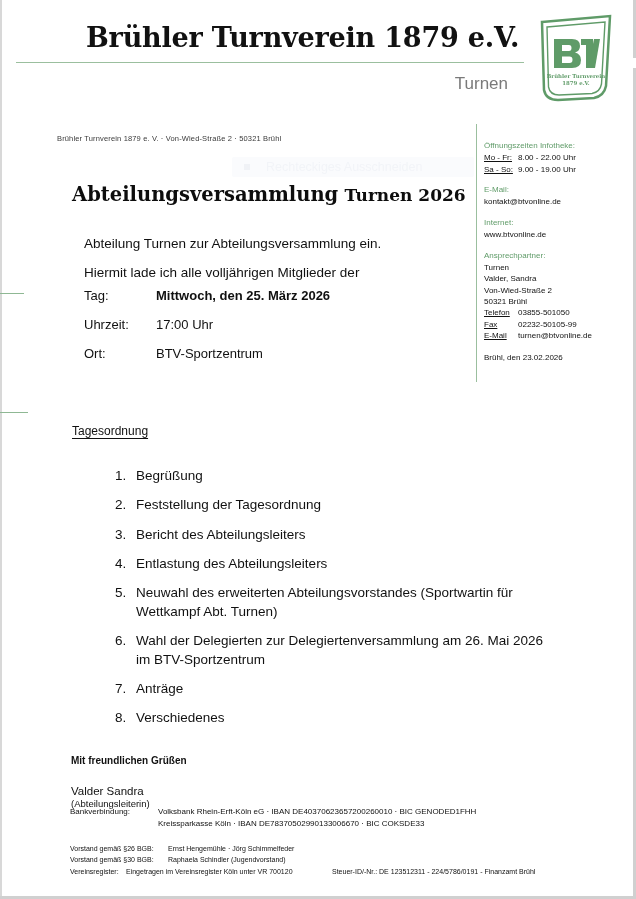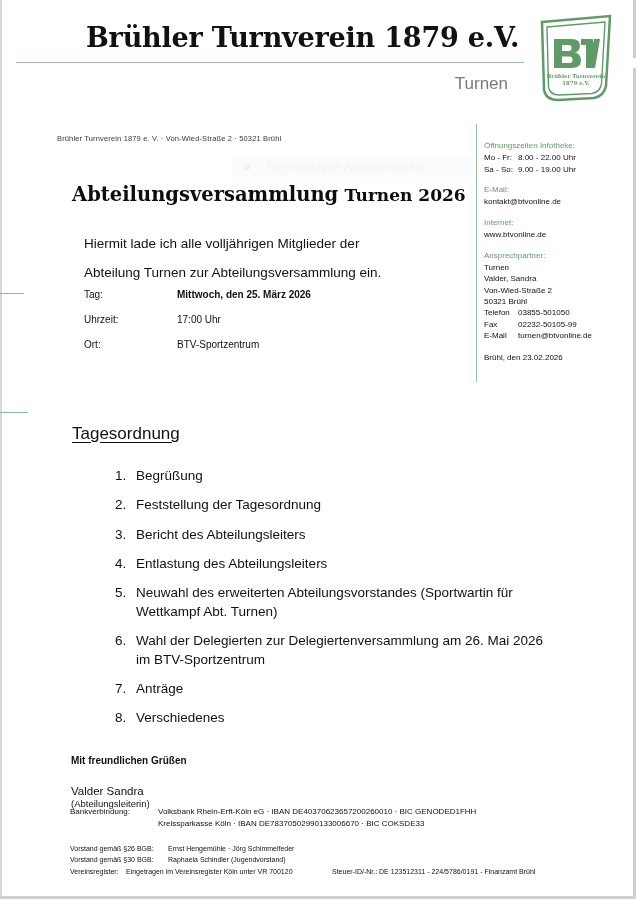--- a/index.html
+++ b/index.html
@@ -102,29 +102,29 @@
 
   
   .intro { position:absolute; left:84px; top:235px; width:380px; }
   .intro p {
     margin:0 0 11px 0;
     font-size:13.5px;
     line-height:1.35;
     color:#111;
   }
   .kv { position:absolute; left:84px; top:288px; width:400px; }
-  .kv-row { display:flex; margin-bottom:12px; font-size:10px; line-height:1.3;gap:21px; }
+  .kv-row { display:flex; margin-bottom:12px; font-size:13px; line-height:1.3; }
   .kv-label { width:72px; flex:0 0 72px; color:#111; }
   .kv-value { color:#111; }
   .kv-value.bold { font-weight:700; }
 
   
   .agenda-heading {
     position:absolute; left:72px; top:424px;
-    font-size:17px;
+    font-size:12px;
     color:#111;
     text-decoration:underline;
     text-underline-offset:3px;
   }
   .agenda { position:absolute; left:88px; top:455px; width:460px; margin:12px; padding:0 0 0 30px; }
   .agenda li {
     font-size:13.5px;
     line-height:1.36;
     color:#111;
     margin-bottom:11px;
@@ -144,21 +144,21 @@
   }
   .sidebar-divider {
     position:absolute; left:476px; top:124px; width:1px; height:258px;
     background:#9bbf9e;
   }
   .sb-block { margin-bottom:9px; }
   .sb-head { color:#5f9b68; font-size:8px; margin-bottom:1px; }
   .sb-line { color:#111; font-size:8px; white-space:pre; }
   .sb-date { color:#111; font-size:8px; margin-top:11px; }
   .sb-row { display:flex; }
-  .sb-row .c1 { width:34px; flex:0 0 34px; }
+  .sb-row .c1 { width:34px; flex:0 0 34px;text-decoration:underline; }
 
   
   .footer { position:absolute; left:0; top:806px; width:636px; }
   .bank { position:absolute; left:70px; top:0; display:flex; font-size:8px; line-height:1.45; color:#111; }
   .bank .lbl { width:88px; flex:0 0 88px; }
   .bank .val div { white-space:nowrap; }
 
   .board { position:absolute; left:70px; top:38px; font-size:7px; line-height:1.55; color:#111; }
   .board-row { display:flex; }
   .board-row .lbl { width:98px; flex:0 0 98px; }
@@ -212,22 +212,22 @@
   <div class="ghost-bar">
     <div class="ghost-sq"></div>
     <div class="ghost-text">Rechteckiges Ausschneiden</div>
   </div>
 
   <div class="doc-title">
     <b>Abteilungsversammlung</b><span>&nbsp;</span><span class="reg">Turnen 2026</span>
   </div>
 
   <div class="intro">
+    <p>Abteilung Turnen zur Abteilungsversammlung ein.</p>
     <p>Hiermit lade ich alle volljährigen Mitglieder der</p>
-    <p>Abteilung Turnen zur Abteilungsversammlung ein.</p>
   </div>
 
   <div class="kv">
     <div class="kv-row">
       <div class="kv-label">Tag:</div>
       <div class="kv-value bold">Mittwoch, den 25. März 2026</div>
     </div>
     <div class="kv-row">
       <div class="kv-label">Uhrzeit:</div>
       <div class="kv-value">17:00 Uhr</div>

